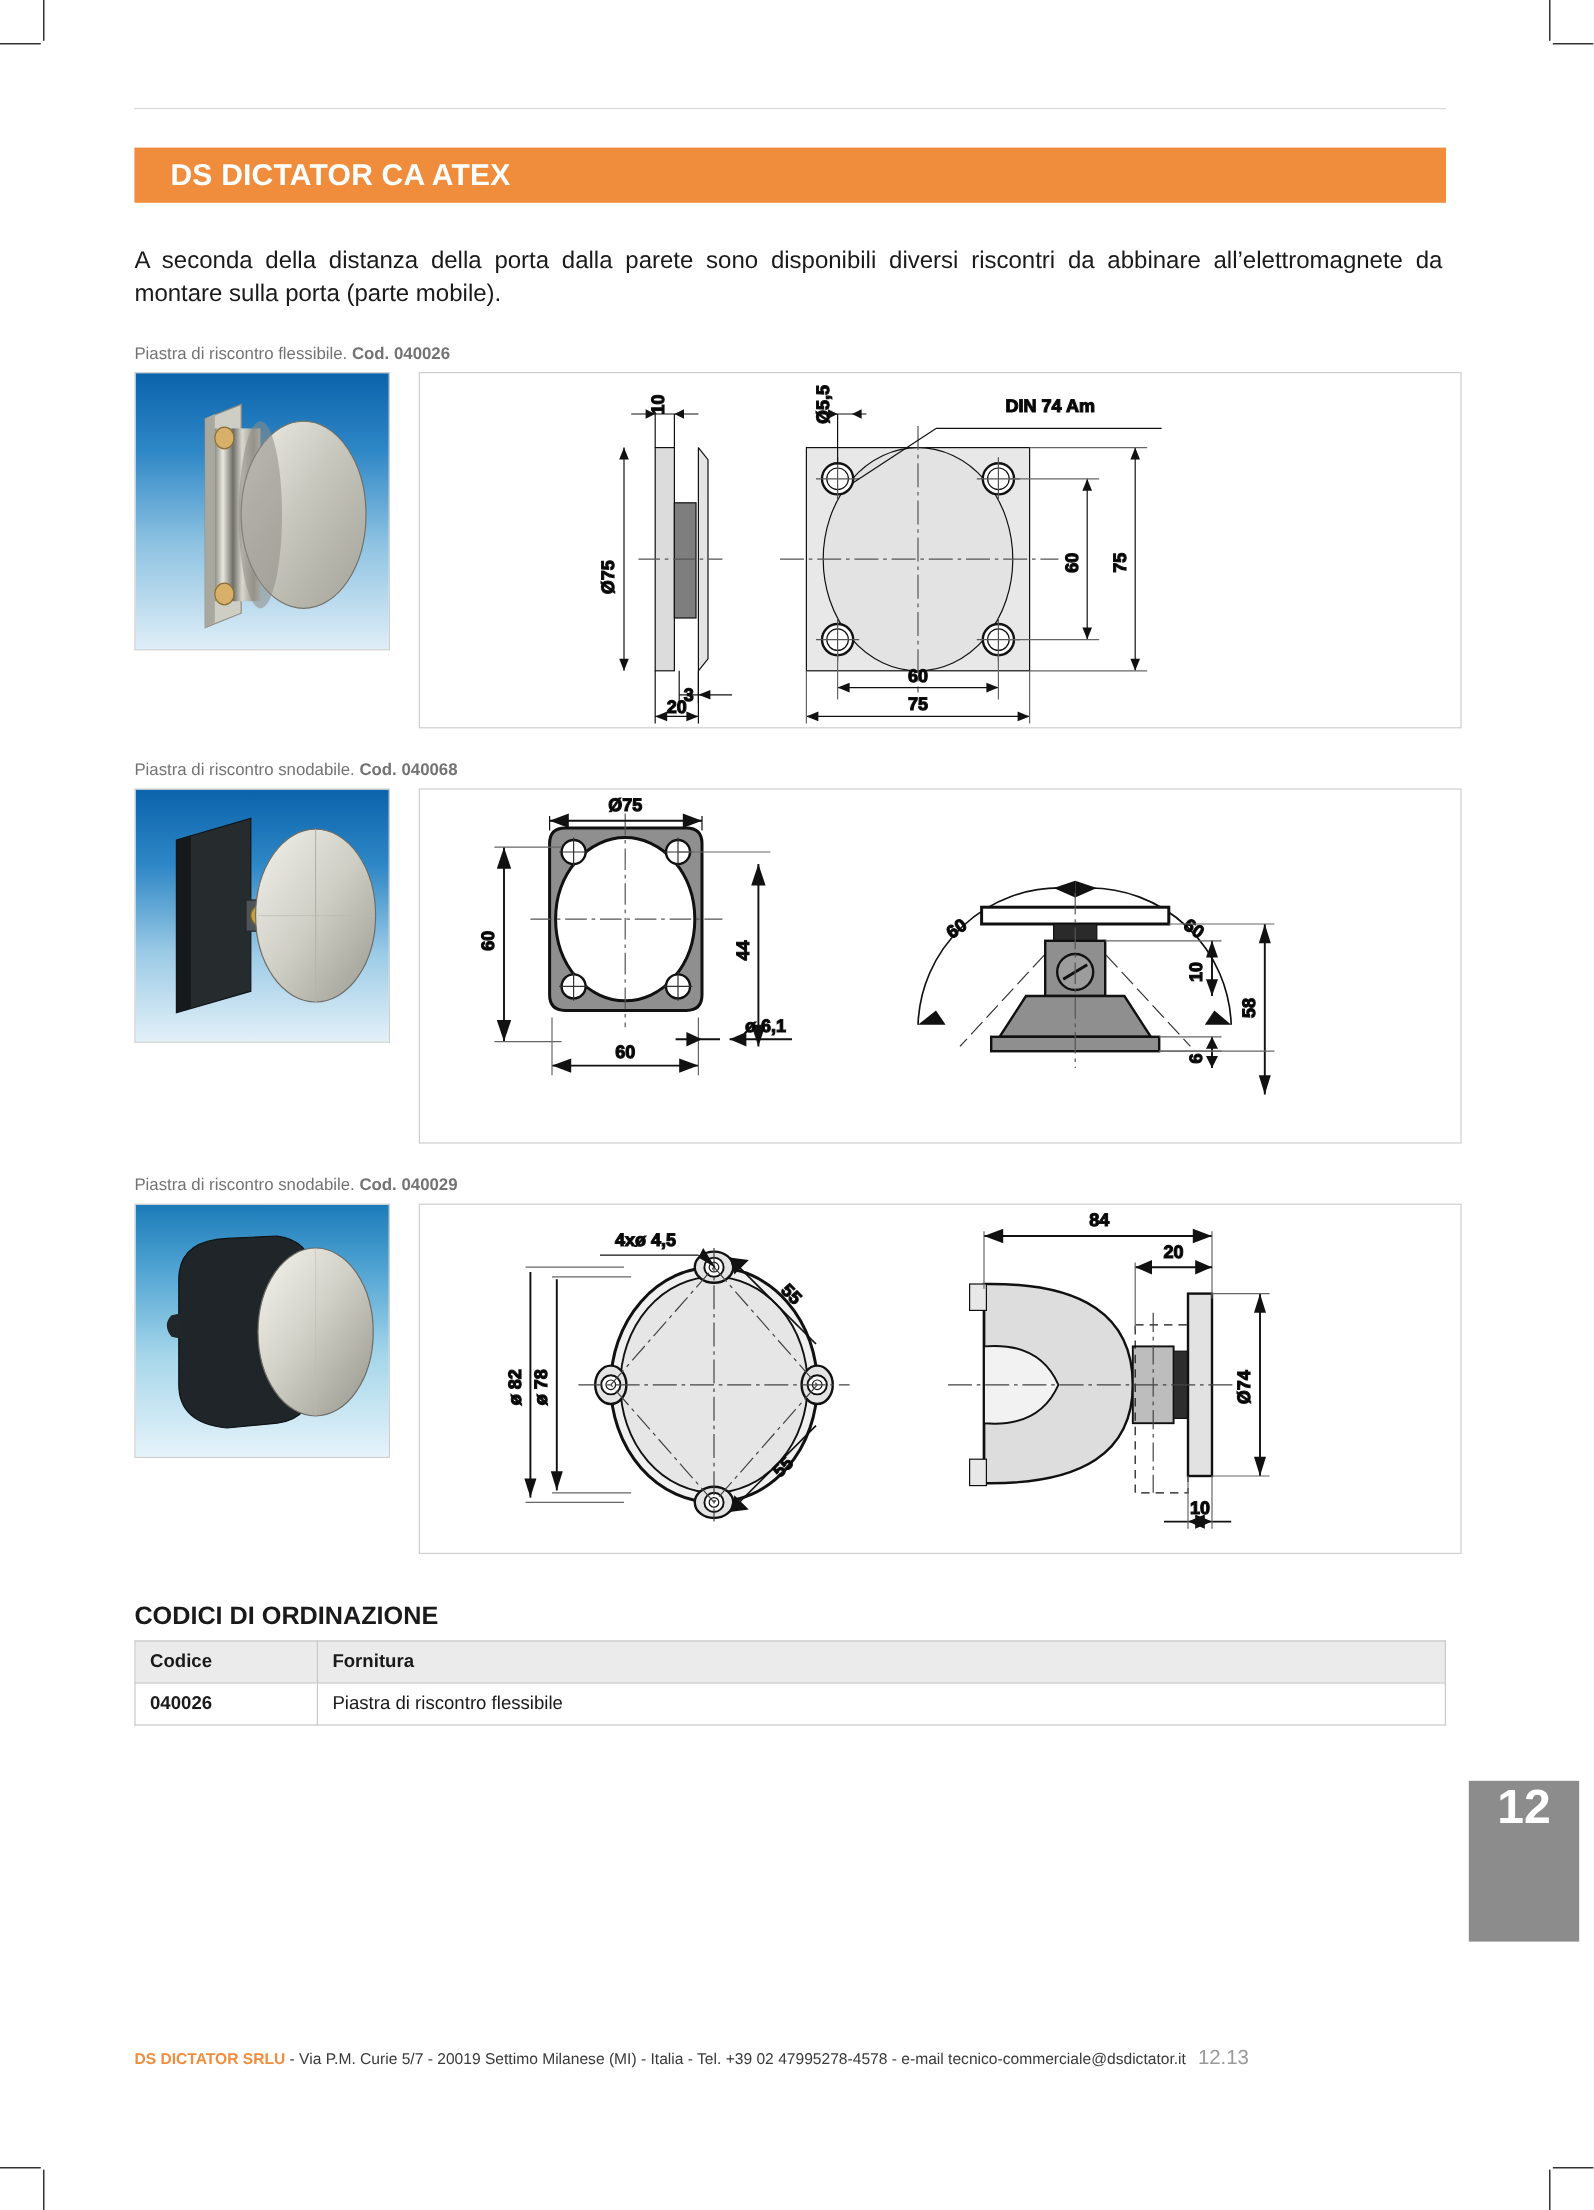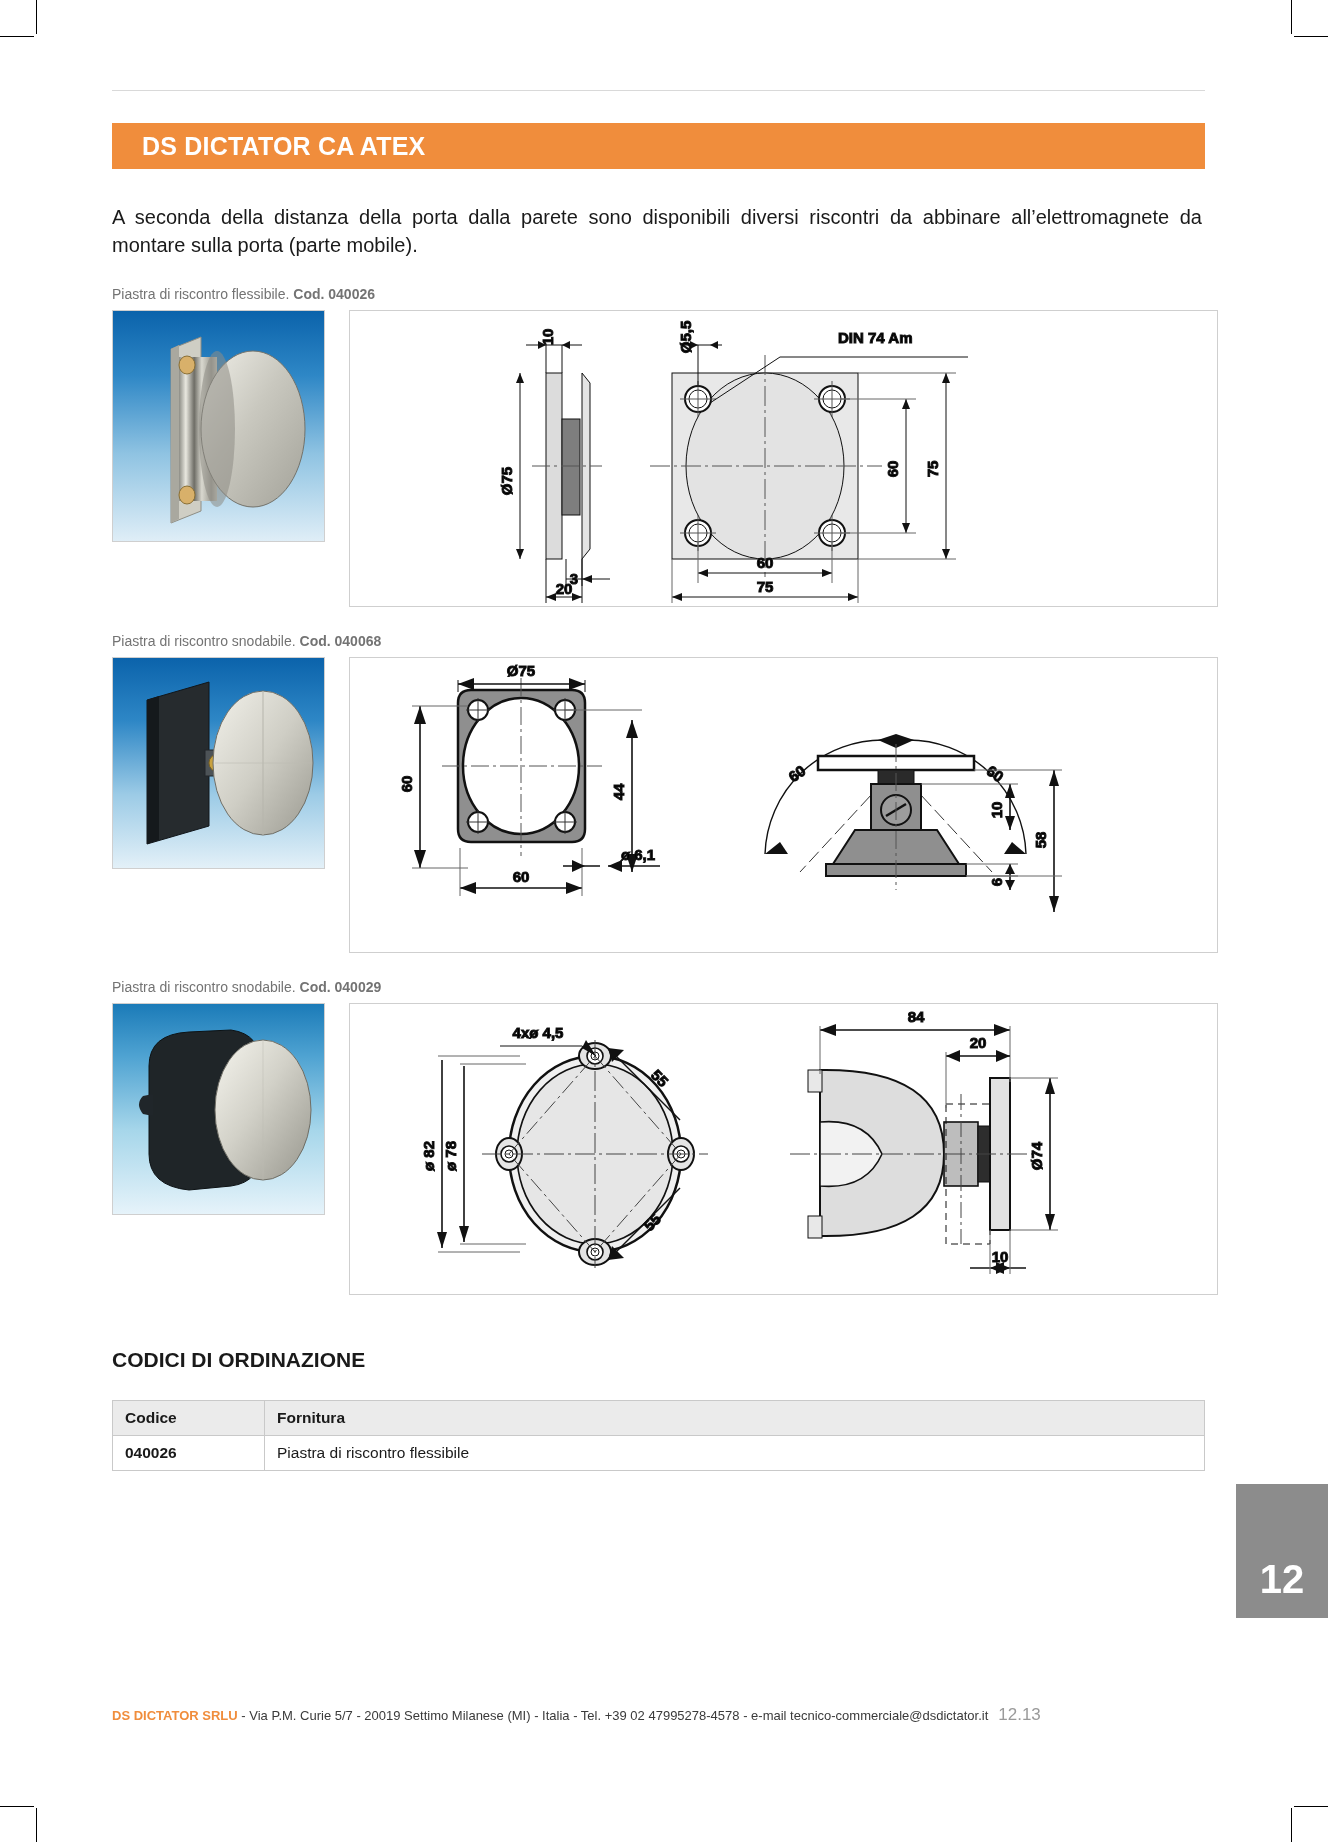--- a/index.html
+++ b/index.html
@@ -81,28 +81,28 @@
     position: relative;
   }
   .db1 { height: 297px; }
   .db2 { height: 296px; }
   .db3 { height: 292px; }
 
   svg { display: block; }
 
   
   .codici-h {
-    margin-top: 53px;
+    margin-top: 40px;
     font-size: 21px;
     font-weight: bold;
     color: #1a1a1a;
   }
 
   table {
-    margin-top: 28px;
+    margin-top: 8px;
     width: 1093px;
     border-collapse: collapse;
     font-size: 15.5px;
     border-radius: 19px;
   }
   thead td {
     background: #ebebeb;
     font-weight: bold;
   }
   td {
@@ -110,25 +110,25 @@
     padding: 8px 12px;
     color: #1a1a1a;
   }
   td.c-code { width: 152px; font-weight: bold; }
   thead td.c-code { font-weight: bold; }
   tbody td.c-code { font-weight: bold; }
 
   
   .page-tab {
     position: absolute;
-    right: 0; top: 1484px;
+    right: 12px; top: 1484px;
     width: 92px; height: 134px;
     background: #8c8c8c;
     color: #fff;
-    display: flex; align-items: flex-end; justify-content: center;
+    display: flex; justify-content: center;
     font-size: 40px; font-weight: bold;
     padding-bottom: 16px;
   }
 
   
   .footer {
     position: absolute;
     left: 112px; top: 1705px;
     width: 1100px;
     font-size: 13px;

